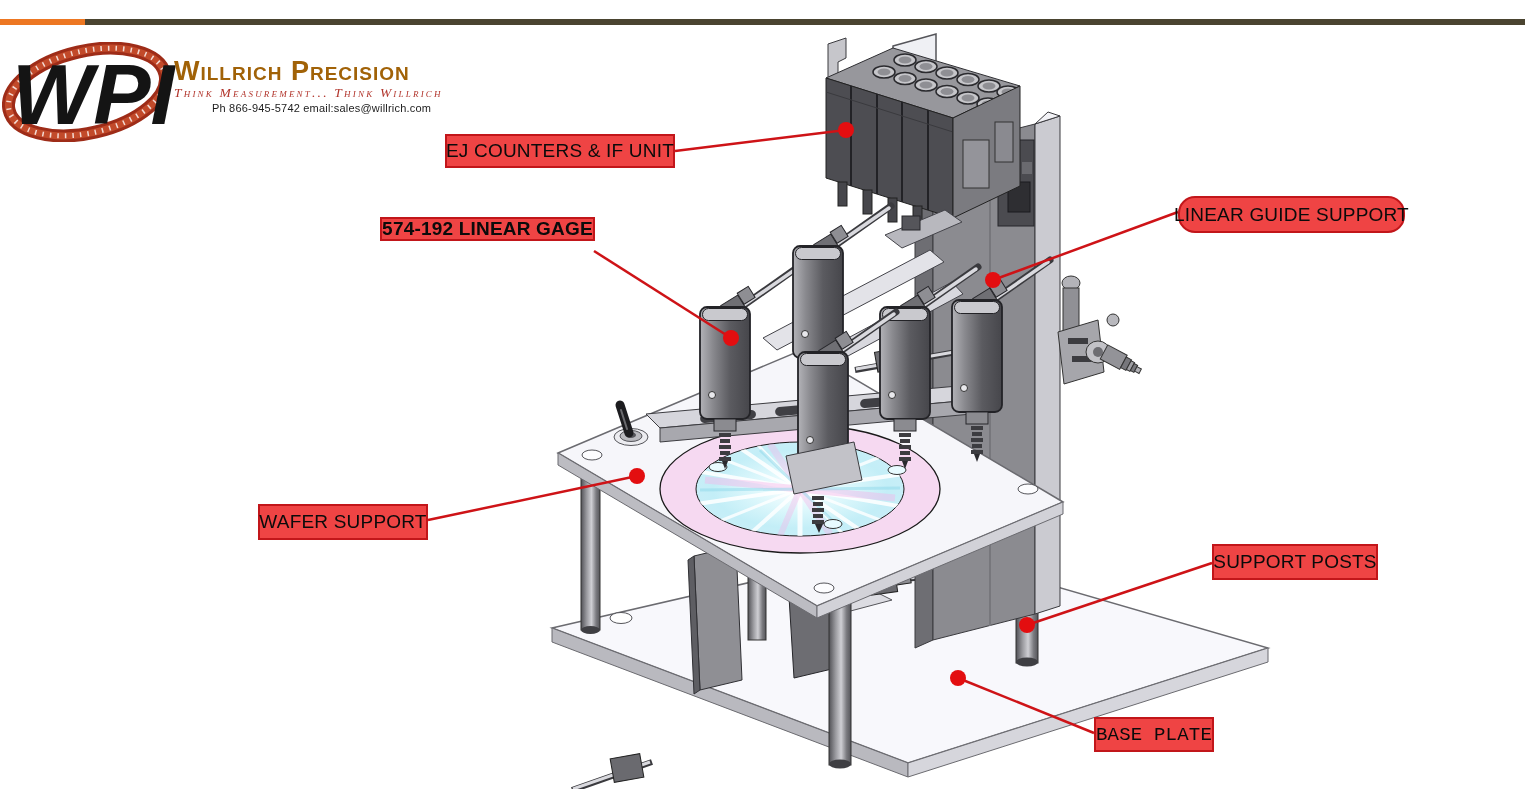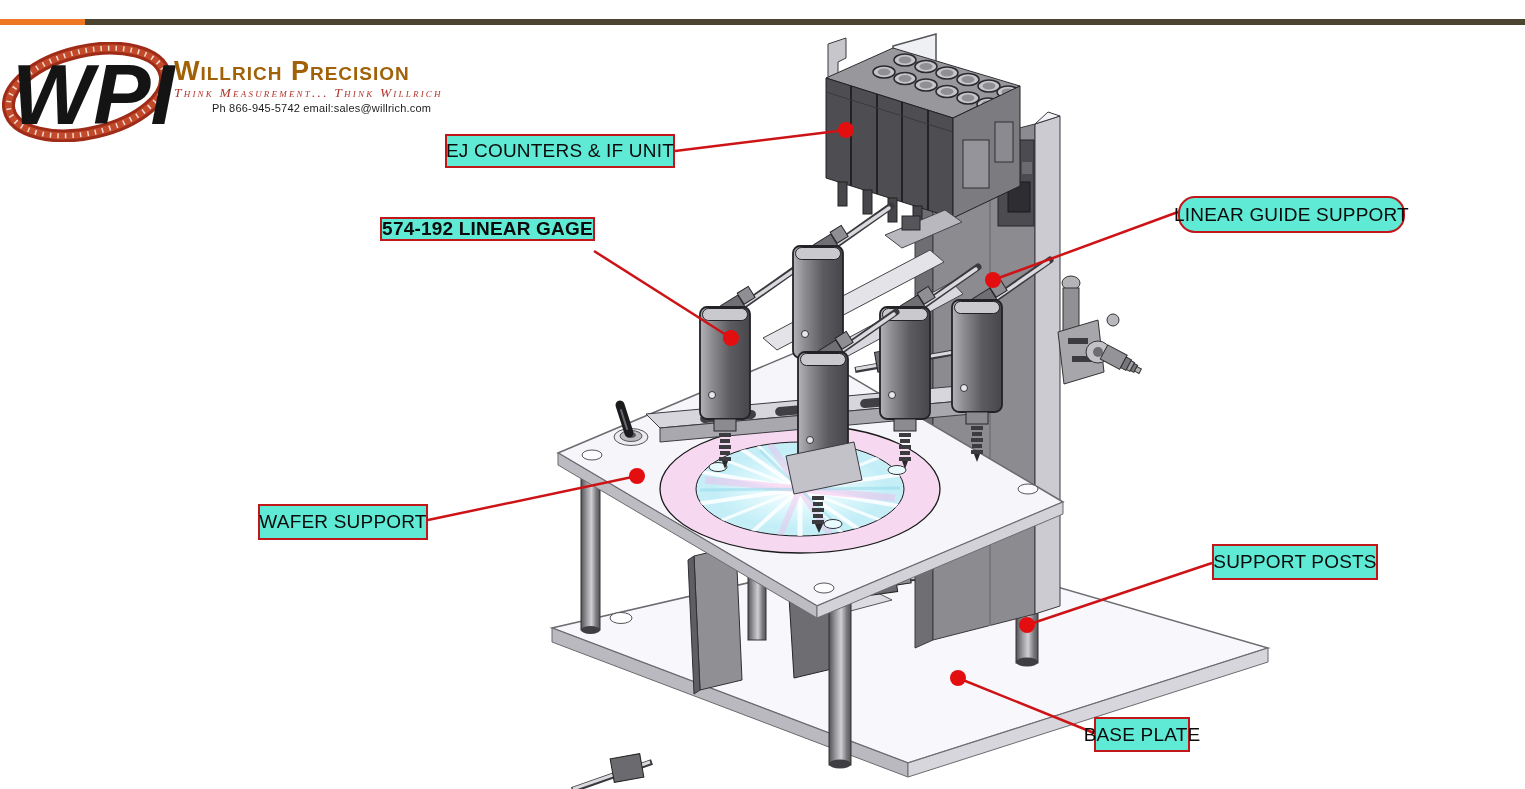--- a/index.html
+++ b/index.html
@@ -29,30 +29,30 @@
     font-family:"Liberation Serif", serif; font-variant:small-caps; font-style:italic;
     font-size:13.5px; color:#b2352c; letter-spacing:2.2px; line-height:17px; white-space:nowrap;
   }
   .brand-contact { font-size:11px; color:#1c1c1c; letter-spacing:0.2px; padding-left:38px; line-height:15px; white-space:nowrap; }
 
   
   #machine { position:absolute; left:0; top:0; width:1525px; height:789px; }
 
   
   .callout {
-    position:absolute; background:#5eead4; border:2px solid #c2161a;
+    position:absolute; background:#ef4444; border:2px solid #c2161a;
     display:flex; align-items:center; justify-content:center;
     font-size:19px; color:#0b0b0b; white-space:nowrap; letter-spacing:0.2px;
   }
   #callout-ej    { left:445px; top:134px; width:230px; height:34px; }
   #callout-gage  { left:380px; top:217px; width:215px; height:24px;font-weight:bold; }
   #callout-guide { left:1178px; top:196px; width:227px; height:37px;border-radius:17px; }
   #callout-wafer { left:258px; top:504px; width:170px; height:36px; }
   #callout-posts { left:1212px; top:544px; width:166px; height:36px; }
-  #callout-base  { left:1094px; top:717px; width:96px; height:35px; }
+  #callout-base  { left:1094px; top:717px; width:120px; height:35px;font-family:Liberation Mono, monospace; }
 </style>
 </head>
 <body>
 
 <div id="stage">
 
   <div class="bar orange" style="background:#ed7722;" title="#ed7722"></div>
   <div class="bar olive" style="background:#4a4430;" title="#4a4430"></div>
 
   <div id="logo-block">

